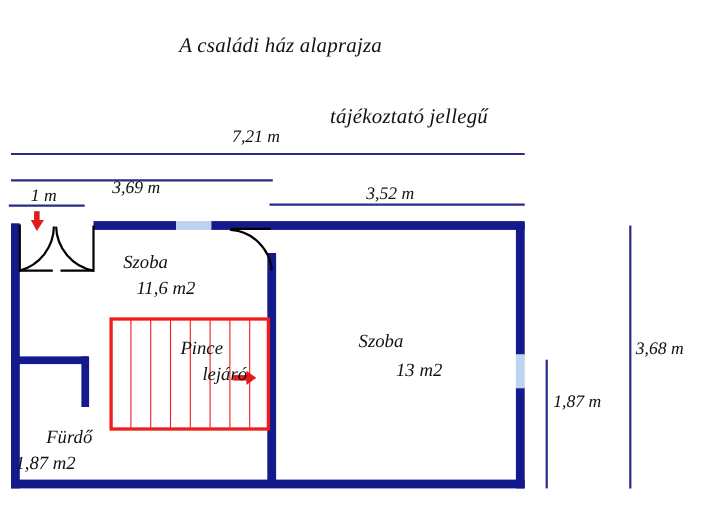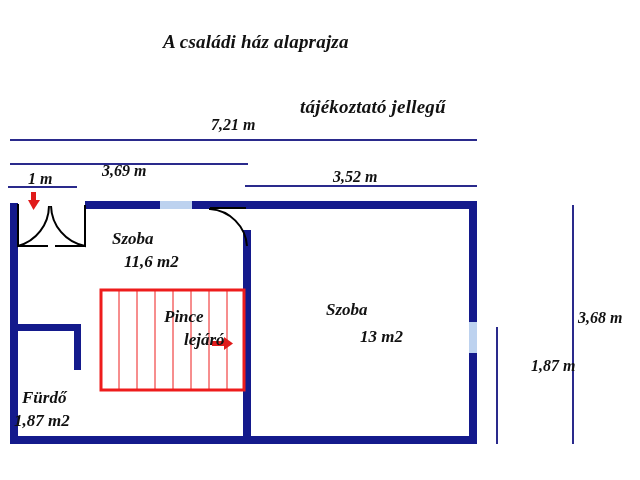--- a/index.html
+++ b/index.html
@@ -18,21 +18,21 @@
   #plan {
     position: absolute;
     left: 0;
     top: 0;
     width: 640px;
     height: 480px;
   }
   .txt {
     position: absolute;
     font-style: italic;
-    font-weight: bold;
+    font-weight: normal;
     white-space: nowrap;
     color: #111111;
   }
   .title-line {
     font-size: 19px;
     letter-spacing: 0.2px;
   }
   .dim-label {
     font-size: 16px;
   }
@@ -138,25 +138,25 @@
 
 <div class="txt title-line" style="left:163px; top:31px;">A családi ház alaprajza</div>
 <div class="txt title-line" style="left:300px; top:60px;margin-top:36px;">tájékoztató jellegű</div>
 
 <div class="txt dim-label" style="left:211px; top:116px;">7,21 m</div>
 <div class="txt dim-label" style="left:102px; top:162px;text-align:center;">3,69 m</div>
 <div class="txt dim-label" style="left:28px; top:170px;text-align:right;">1 m</div>
 <div class="txt dim-label" style="left:333px; top:168px;">3,52 m</div>
 
 <div class="txt dim-label" style="left:578px; top:309px;">3,68 m</div>
-<div class="txt dim-label" style="left:503px; top:357px;margin-left:28px;">1,87 m</div>
+<div class="txt dim-label" style="left:503px; top:357px;">1,87 m</div>
 
 <div class="txt room-label" style="left:112px; top:229px;">Szoba</div>
 <div class="txt room-label" style="left:124px; top:252px;">11,6 m2</div>
 
 <div class="txt room-label" style="left:326px; top:300px;">Szoba</div>
 <div class="txt room-label" style="left:336px; top:327px;margin-left:24px;">13 m2</div>
 
-<div class="txt room-label" style="left:2px; top:388px;padding-left:20px;">Fürdő</div>
+<div class="txt room-label" style="left:22px; top:388px;padding-left:20px;">Fürdő</div>
 <div class="txt room-label" style="left:14px; top:411px;">1,87 m2</div>
 
 <div class="txt stair-label" style="left:128px; top:307px;">Pince</div>
 <div class="txt stair-label" style="left:148px; top:330px;">lejáró</div>
 
 </body></html>

